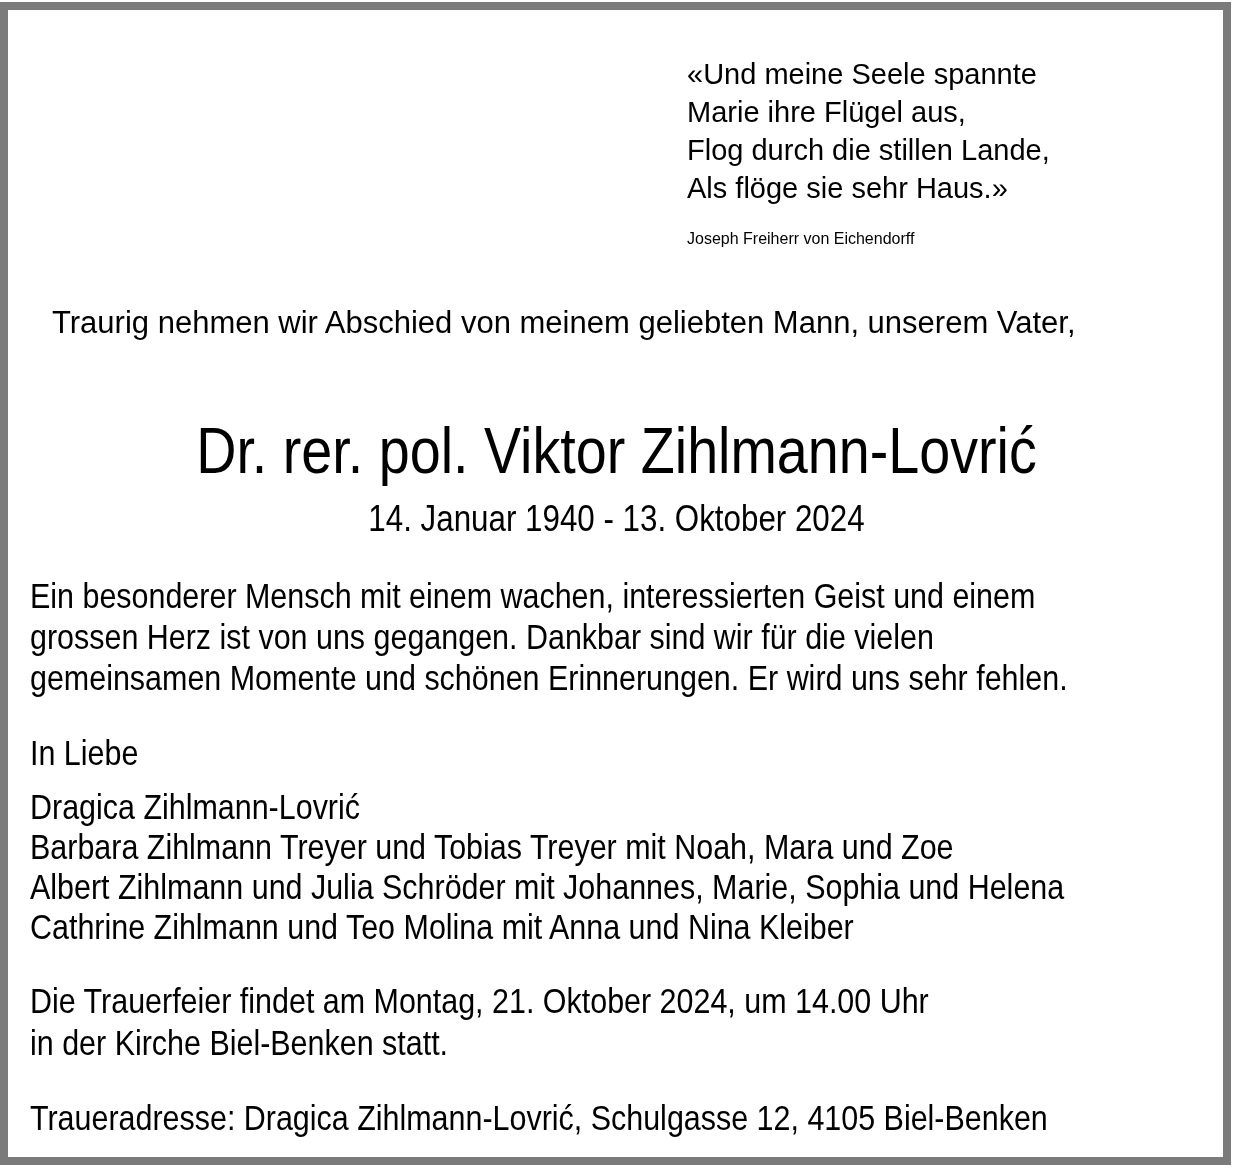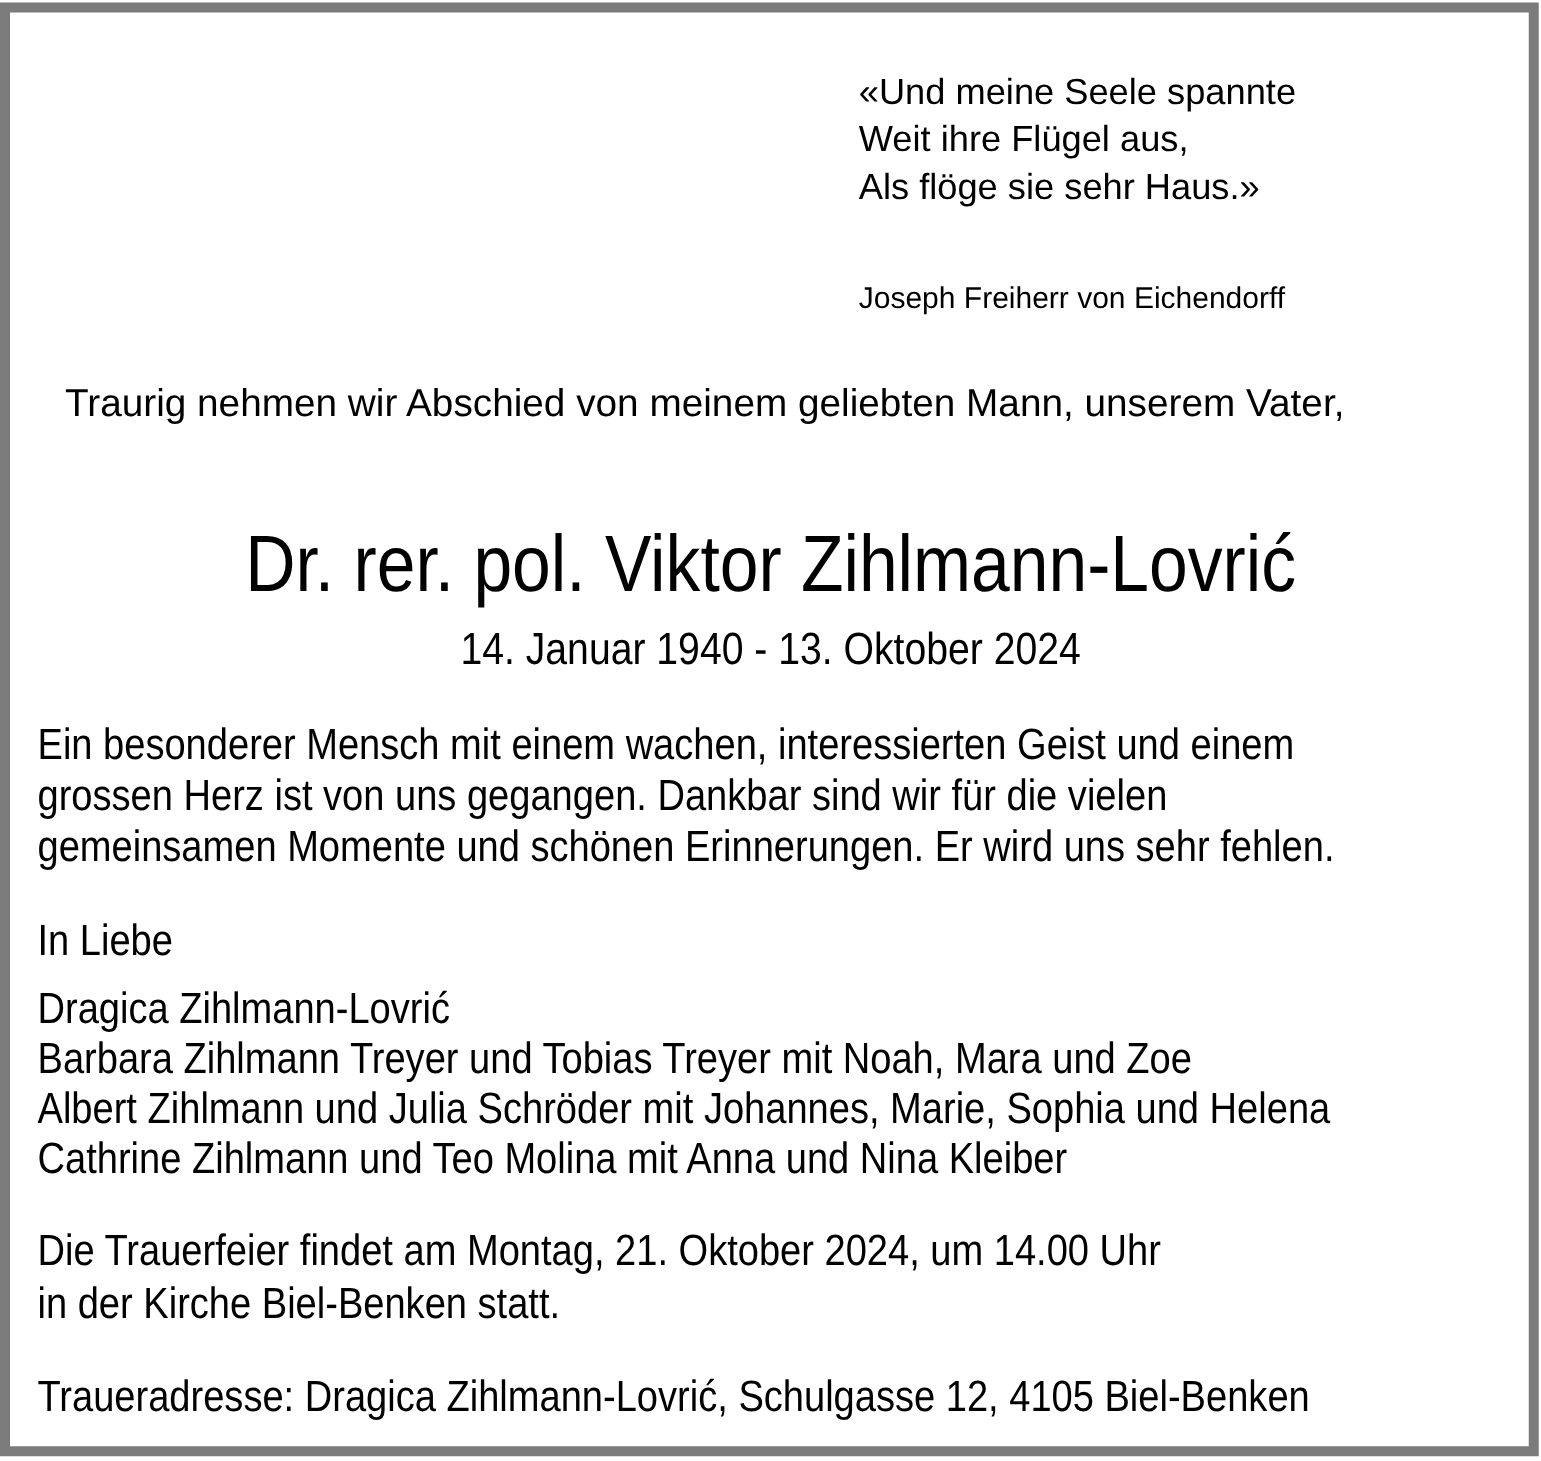--- a/index.html
+++ b/index.html
@@ -31,21 +31,21 @@
   }
   .quote {
     left: 687px;
     top: 55px;
     font-size: 29px;
     line-height: 38px;
   }
   .attribution {
     left: 687px;
     top: 223px;
-    font-size: 24px;
+    font-size: 16px;
     line-height: 32px;
   }
   .intro {
     left: 30px;
     top: 302px;
     font-size: 31px;
     line-height: 41px;
     margin-left: 22px;
   }
   .deceased-name {
@@ -101,21 +101,22 @@
 </style>
 </head>
 <body>
 
 <div class="page">
 
   <div class="frame"></div>
 
   <div class="tblock quote">
     <div>«Und meine Seele spannte</div>
-    <div>Weit ihre Flügel aus,</div>
+    <div>Marie ihre Flügel aus,</div>
+    <div>Flog durch die stillen Lande,</div>
     <div>Als flöge sie sehr Haus.»</div>
   </div>
 
   <div class="tblock attribution">Joseph Freiherr von Eichendorff</div>
 
   <div class="tblock intro">
     <div>Traurig nehmen wir Abschied von meinem geliebten Mann, unserem Vater,</div>
   </div>
 
   <div class="tblock deceased-name">Dr. rer. pol. Viktor Zihlmann-Lovrić</div>

